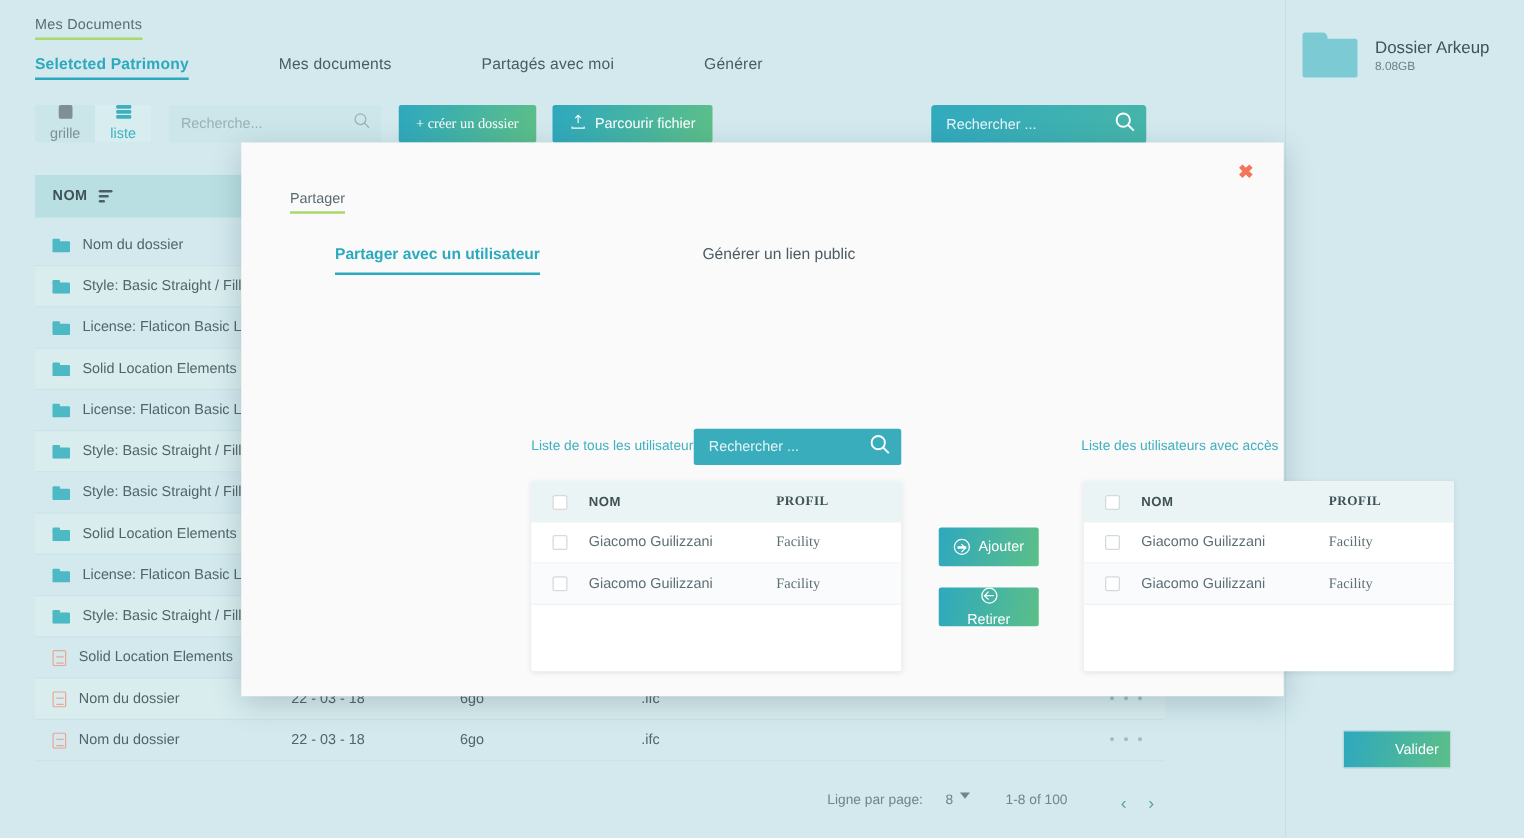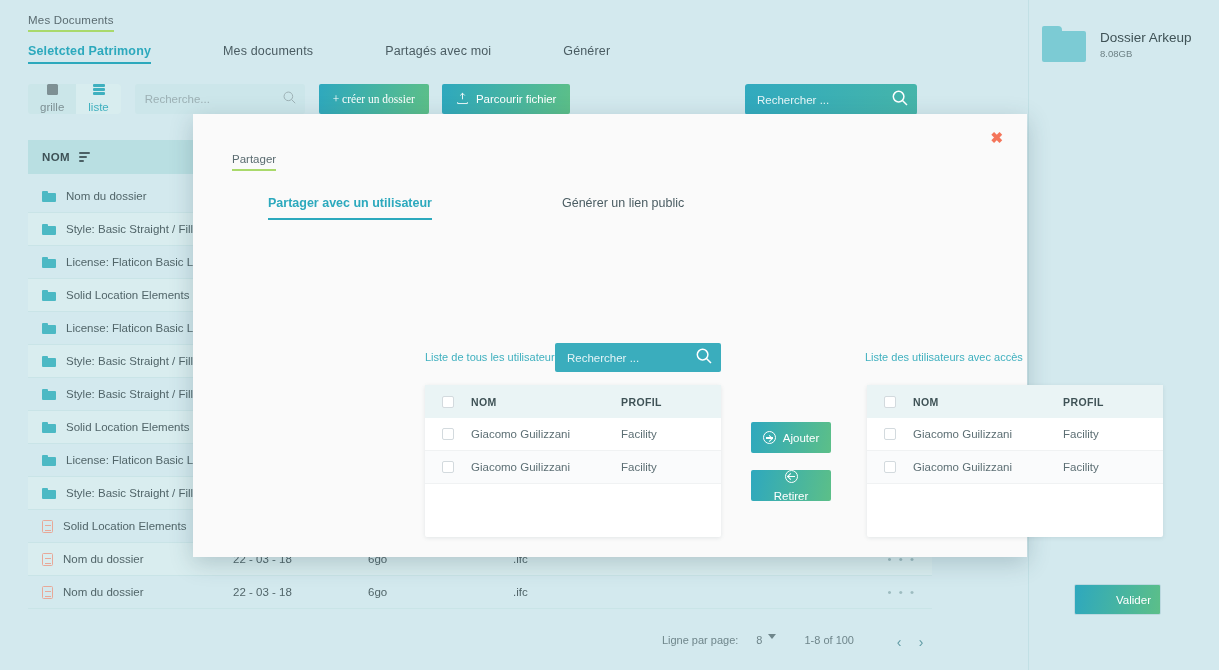--- a/index.html
+++ b/index.html
@@ -189,21 +189,21 @@
   }
   .ut-row {
     height: 33px; display: flex; align-items: center; font-size: 11.5px; color: #5d6f74;
     border-bottom: 1px solid #f0f2f3;
   }
   .ut-row.shade { background: #fafbfc; }
   .ut-blank { height: 50px; }
   .cb-cell { width: 46px; display: flex; justify-content: center; }
   .cb { width: 12px; height: 12px; border: 1.3px solid #d3dade; border-radius: 2px; background: #fff; display:block; }
   .col-nom { width: 150px; }
-  .col-profil { flex: 1; }
+  .col-profil { flex: 1; font-family: Liberation Serif, serif; }
 
   .mv-btn {
     position: absolute; left: 558px; width: 80px; height: 31px;
     border-radius: 2px; color: #fff; font-size: 11.5px;
     background: linear-gradient(100deg, #2ea8be 0%, #5cbf88 100%);
     display: flex; align-items: center; justify-content: center; gap: 7px;
   }
   #btn-ajouter { top: 308px; }
   #btn-retirer { top: 356px; flex-direction: column; }
   .circ-arrow { width: 13px; height: 13px; border: 1.3px solid #fff; border-radius: 50%;

